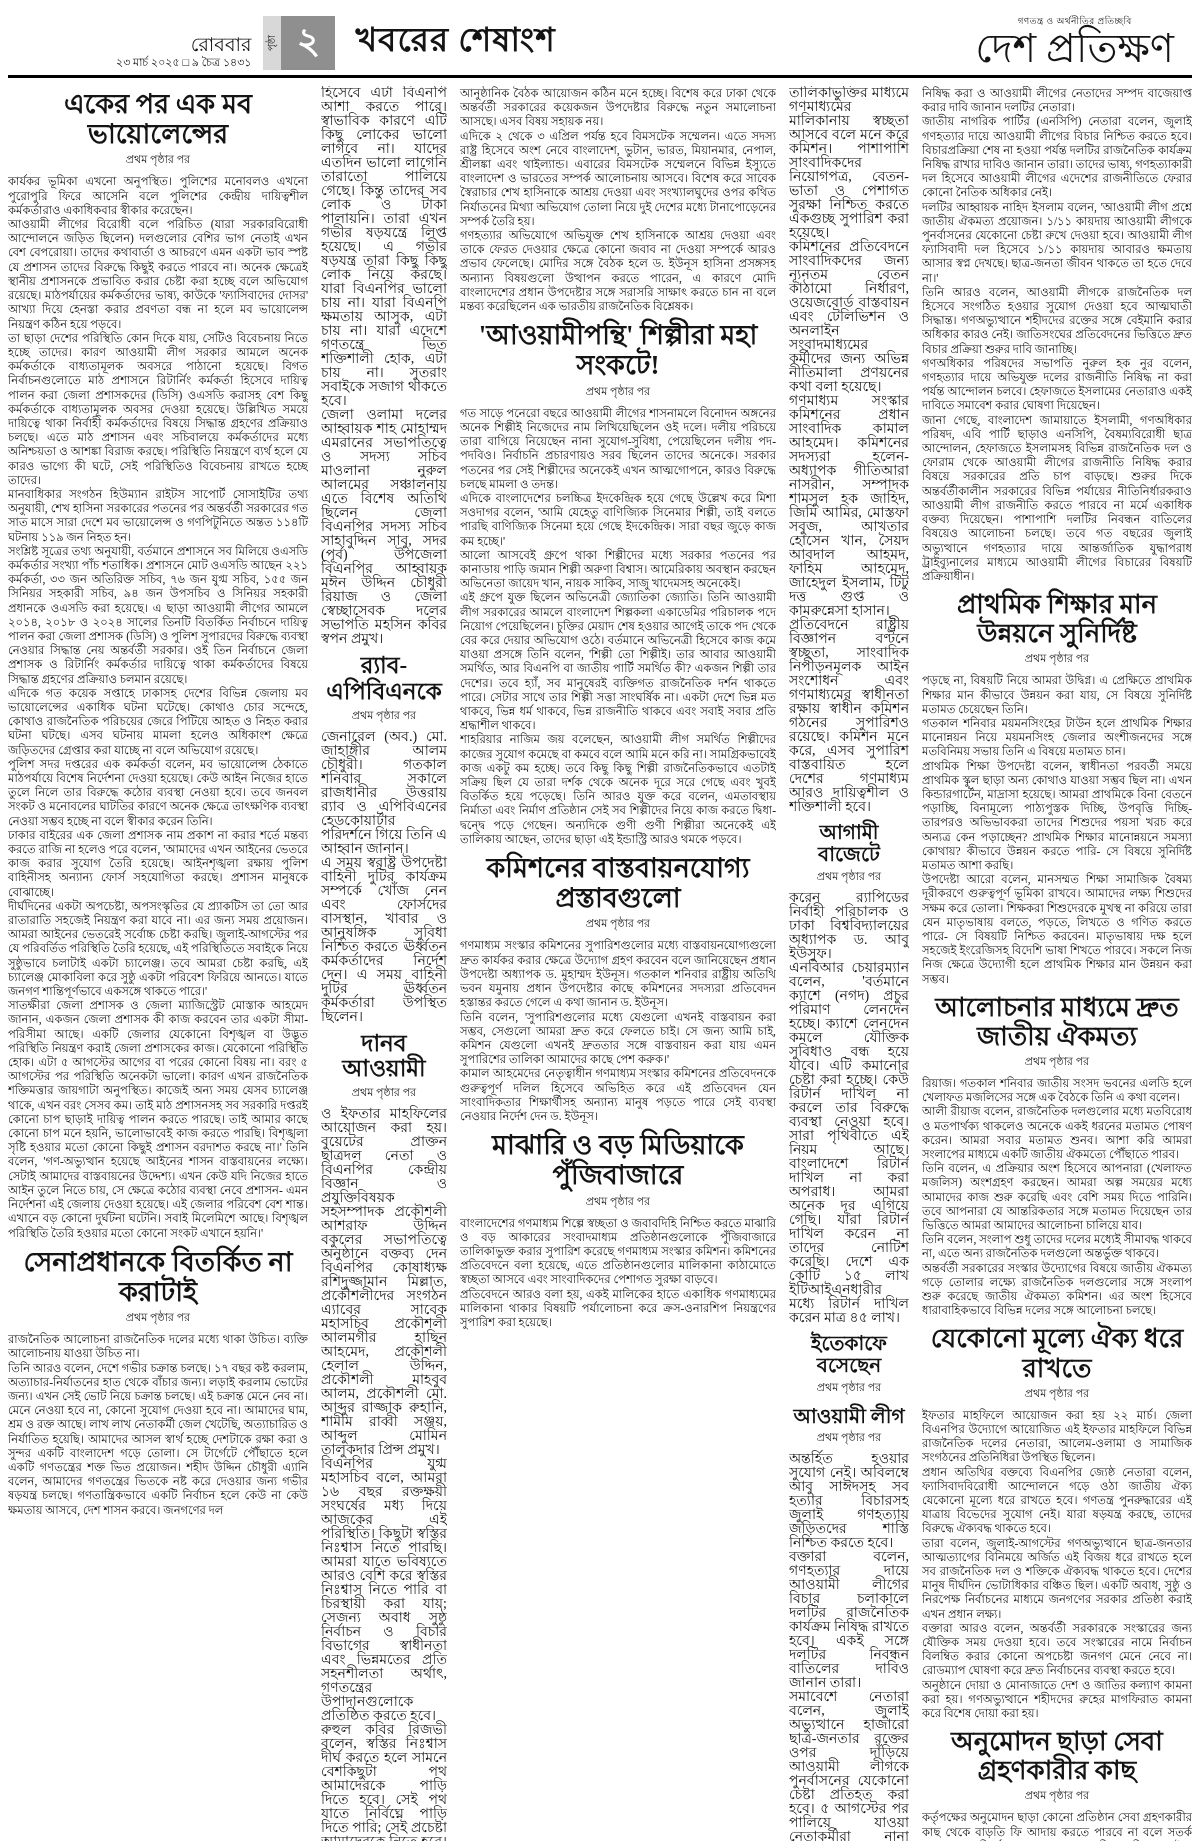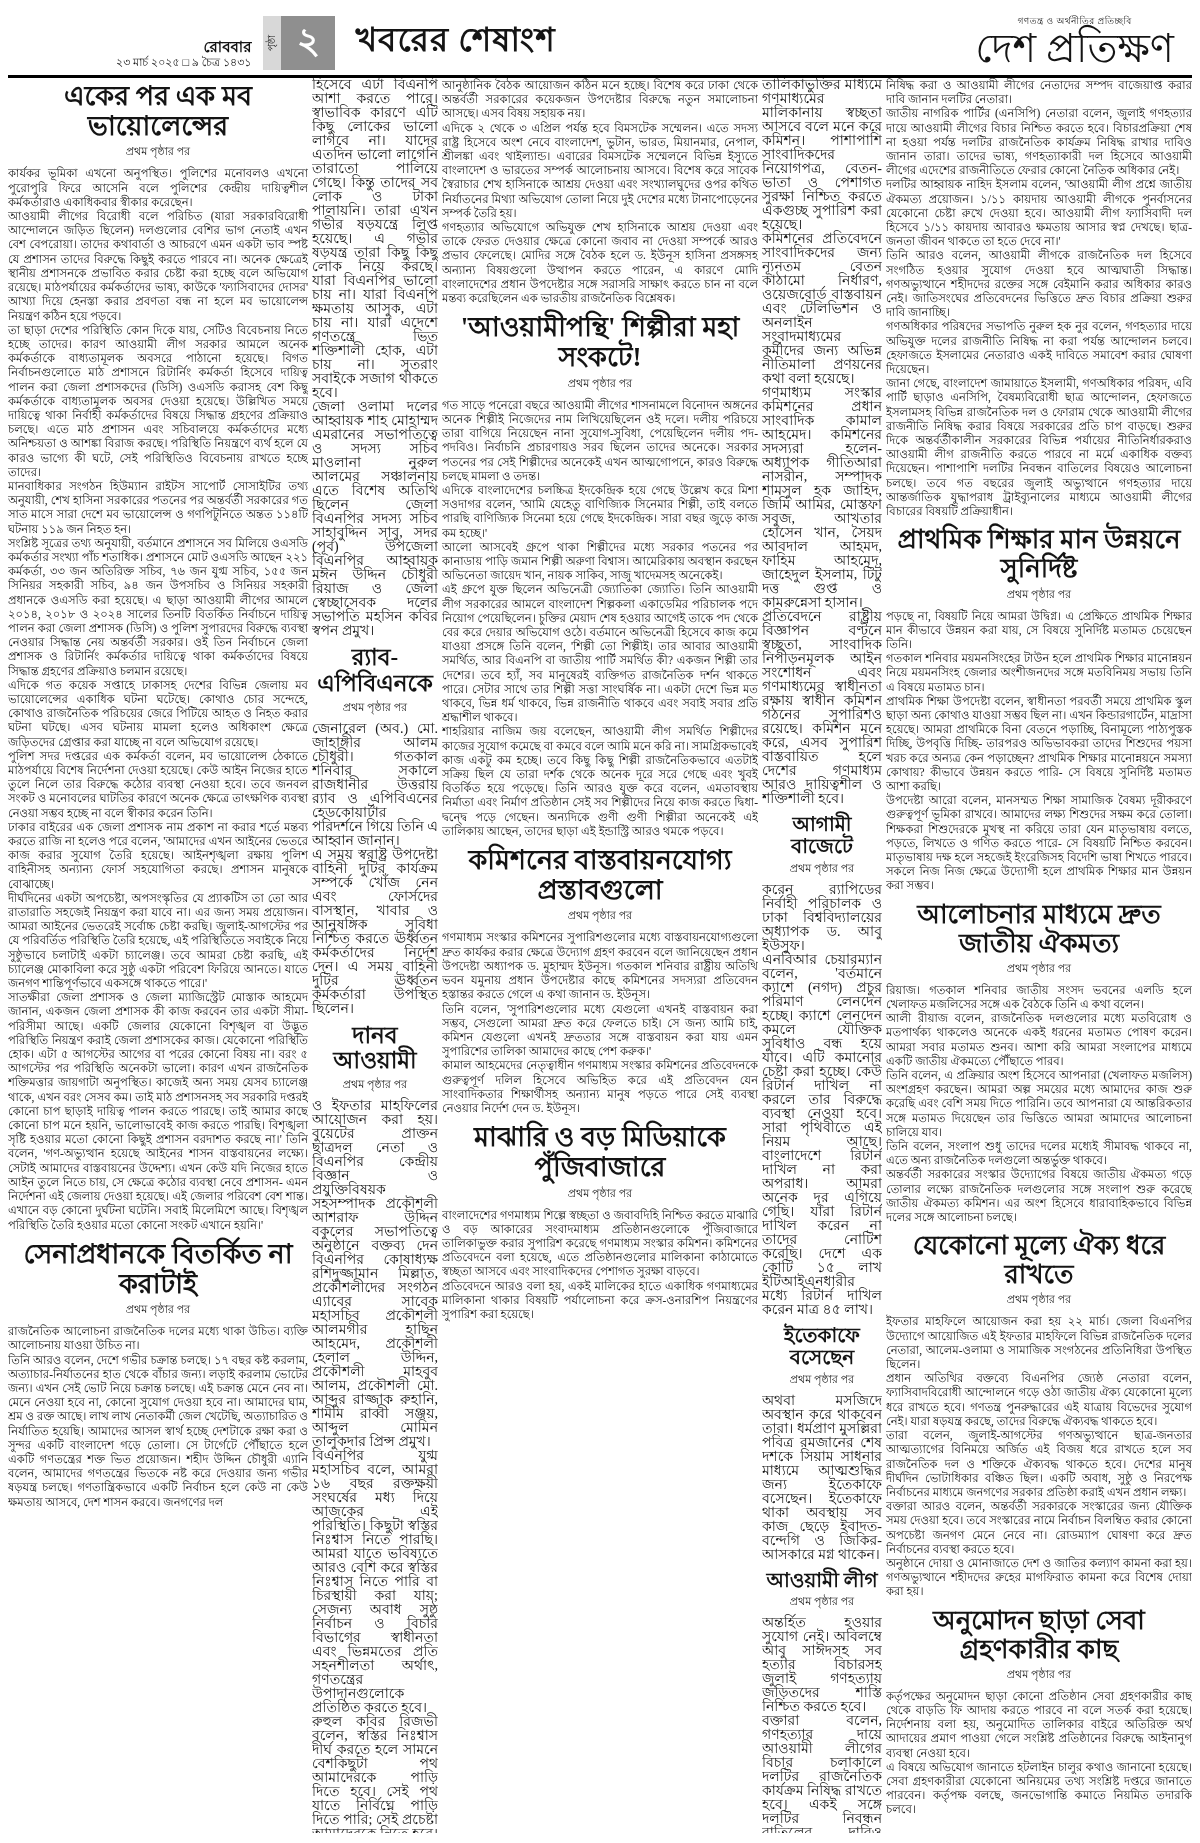--- a/index.html
+++ b/index.html
@@ -1,34 +1,34 @@
 <!DOCTYPE html>
 <html lang="bn"><head>
 <meta charset="utf-8">
 <style>
   html,body{margin:0;padding:0;background:#fff;}
   .page{position:relative;width:1200px;height:1843px;overflow:hidden;background:#fff;color:#141414;
         font-family:"Liberation Serif", serif;box-sizing:border-box;padding:0 8px;}
   
   .header{display:flex;align-items:flex-end;gap:12px;padding:14px 0 5px;border-bottom:3px solid #000;}
   .date-block{margin-left:108px;text-align:right;line-height:1.25;}
-  .day{font-weight:bold;font-size:15px;}
+  .day{font-weight:normal;font-size:19px;}
   .dateline{font-size:11px;}
   .pagebox{display:flex;height:54px;}
   .pageword{background:#d8d8d8;font-size:10px;width:18px;display:flex;align-items:center;justify-content:center;
             writing-mode:vertical-rl;transform:rotate(180deg);}
   .pagenum{background:#8f8f8f;color:#fff;font-size:36px;font-weight:bold;width:54px;
            display:flex;align-items:center;justify-content:center;}
   .section-title{font-size:33px;font-weight:bold;margin-left:8px;letter-spacing:1px;}
   .masthead-block{margin-left:auto;text-align:center;margin-right:18px;}
   .tagline{font-size:9px;letter-spacing:.5px;}
   .masthead{font-size:40px;font-weight:normal;line-height:1.02;}
   
-  .content{display:grid;grid-template-columns:300px 126px 316px 120px 1fr;column-gap:4px;
-           height:1755px;overflow:hidden;}
+  .content{display:grid;grid-template-columns:300px 126px 316px 120px 1fr;column-gap:13px;
+           padding-top:8px;height:1755px;overflow:hidden;}
   .col{overflow:hidden;}
   .article{margin-bottom:7px;}
   .headline{text-align:center;font-weight:bold;line-height:1.12;margin:3px 0 0;}
   .h-xl{font-size:27px;}
   .h-lg{font-size:26px;}
   .h-md{font-size:23px;}
   .h-sm{font-size:20px;}
   .kicker{text-align:center;font-size:11px;margin:2px 0 4px;}
   .body{font-size:11.5px;line-height:14.2px;text-align:justify;white-space:pre-line;
         font-family:"Liberation Serif", serif;}
@@ -148,21 +148,20 @@
       </div>
       <div class="article">
         <div class="headline h-sm">আগামী বাজেটে</div>
         <div class="kicker">প্রথম পৃষ্ঠার পর</div>
         <div class="body">করেন র‍্যাপিডের নির্বাহী পরিচালক ও ঢাকা বিশ্ববিদ্যালয়ের অধ্যাপক ড. আবু ইউসুফ।
 এনবিআর চেয়ারম্যান বলেন, 'বর্তমানে ক্যাশে (নগদ) প্রচুর পরিমাণ লেনদেন হচ্ছে। ক্যাশে লেনদেন কমলে যৌক্তিক সুবিধাও বন্ধ হয়ে যাবে। এটি কমানোর চেষ্টা করা হচ্ছে। কেউ রিটার্ন দাখিল না করলে তার বিরুদ্ধে ব্যবস্থা নেওয়া হবে। সারা পৃথিবীতে এই নিয়ম আছে। বাংলাদেশে রিটার্ন দাখিল না করা অপরাধ। আমরা অনেক দূর এগিয়ে গেছি। যারা রিটার্ন দাখিল করেন না তাদের নোটিশ করেছি। দেশে এক কোটি ১৫ লাখ ইটিআইএনধারীর মধ্যে রিটার্ন দাখিল করেন মাত্র ৪৫ লাখ।</div>
       </div>
       <div class="article">
         <div class="headline h-sm">ইতেকাফে বসেছেন</div>
         <div class="kicker">প্রথম পৃষ্ঠার পর</div>
-        <div class="body">অথবা মসজিদে অবস্থান করে থাকবেন তারা। ধর্মপ্রাণ মুসল্লিরা পবিত্র রমজানের শেষ দশকে সিয়াম সাধনার মাধ্যমে আত্মশুদ্ধির জন্য ইতেকাফে বসেছেন। ইতেকাফে থাকা অবস্থায় সব কাজ ছেড়ে ইবাদত-বন্দেগি ও জিকির-আসকারে মগ্ন থাকেন।</div>
       </div>
       <div class="article">
         <div class="headline h-sm">আওয়ামী লীগ</div>
         <div class="kicker">প্রথম পৃষ্ঠার পর</div>
         <div class="body">অন্তর্হিত হওয়ার সুযোগ নেই। অবিলম্বে আবু সাঈদসহ সব হত্যার বিচারসহ জুলাই গণহত্যায় জড়িতদের শাস্তি নিশ্চিত করতে হবে।
 বক্তারা বলেন, গণহত্যার দায়ে আওয়ামী লীগের বিচার চলাকালে দলটির রাজনৈতিক কার্যক্রম নিষিদ্ধ রাখতে হবে। একই সঙ্গে দলটির নিবন্ধন বাতিলের দাবিও জানান তারা।
 সমাবেশে নেতারা বলেন, জুলাই অভ্যুত্থানে হাজারো ছাত্র-জনতার রক্তের ওপর দাঁড়িয়ে আওয়ামী লীগকে পুনর্বাসনের যেকোনো চেষ্টা প্রতিহত করা হবে। ৫ আগস্টের পর পালিয়ে যাওয়া নেতাকর্মীরা নানা কৌশলে আবার সংগঠিত হওয়ার চেষ্টা করছে বলেও অভিযোগ করেন তারা।
 এ সময় তারা অবিলম্বে আওয়ামী লীগকে নিষিদ্ধ করার দাবি জানান।</div>
       </div>
     </div>

